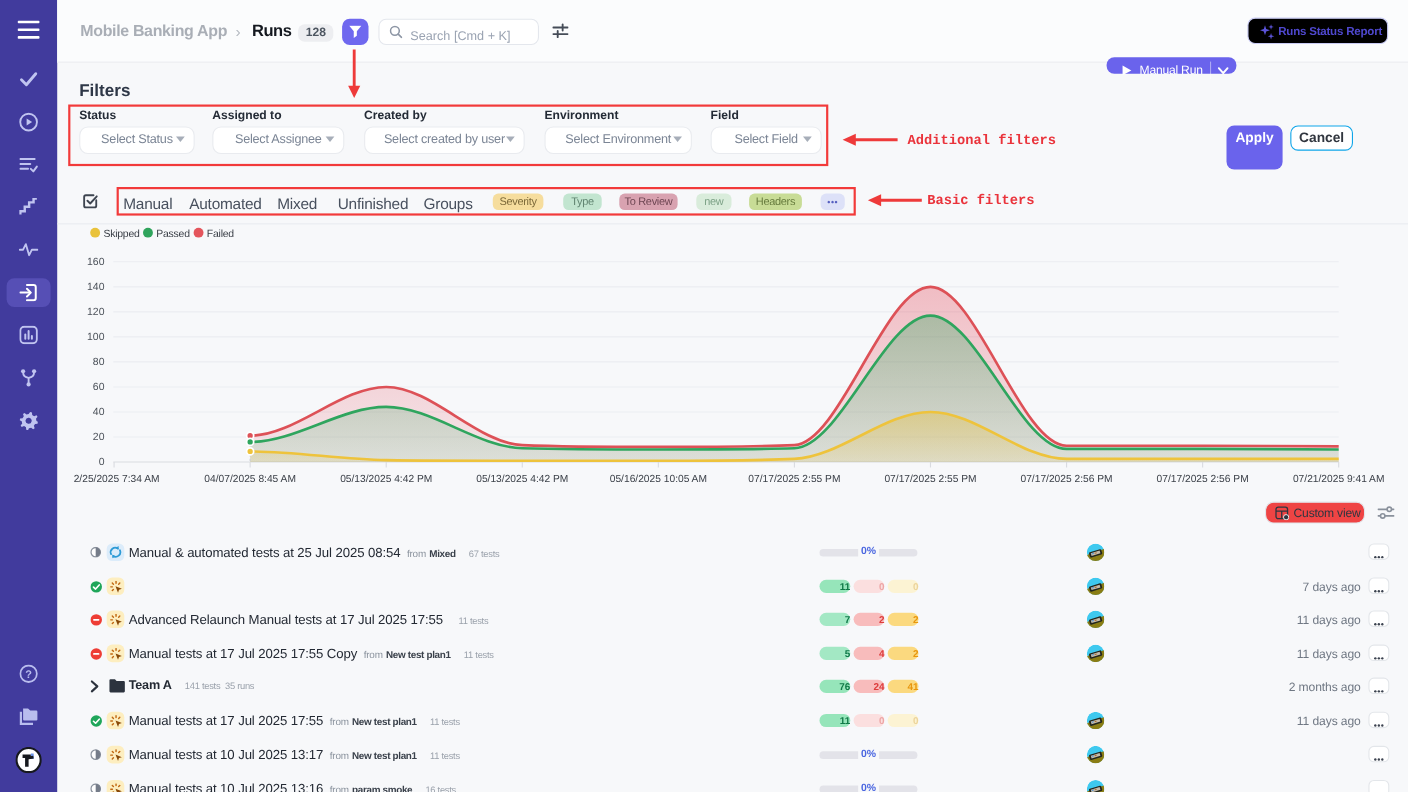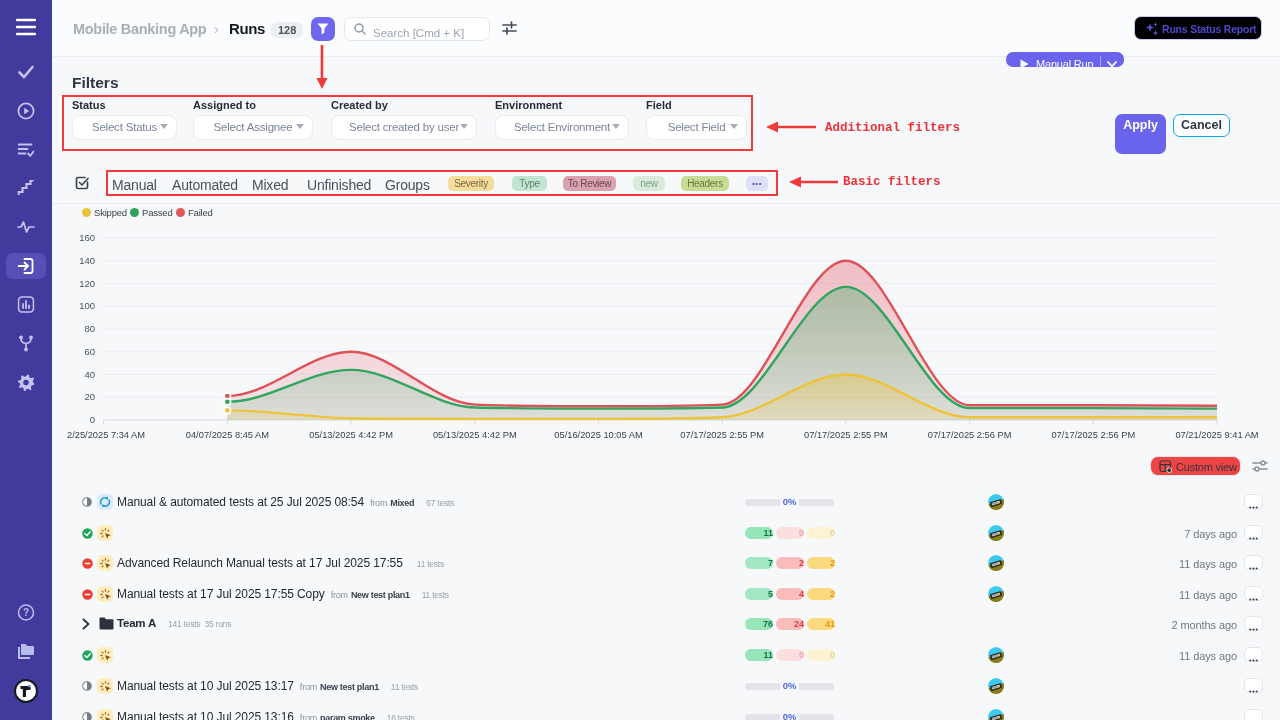--- a/index.html
+++ b/index.html
@@ -534,20 +534,21 @@
         <g stroke="#c06812" stroke-width="1.3" stroke-linecap="round">
           <line x1="5.5" y1="0.7" x2="5.5" y2="2.2"></line>
           <line x1="2.1" y1="2.1" x2="3.1" y2="3.1"></line>
           <line x1="0.7" y1="5.5" x2="2.2" y2="5.5"></line>
           <line x1="2.1" y1="8.9" x2="3.1" y2="7.9"></line>
           <line x1="8.9" y1="2.1" x2="7.9" y2="3.1"></line>
         </g>
         <path d="M5,5 L10.8,7.3 L8.2,8.2 L7.3,10.8 Z" fill="#8a4a08"></path>
       </svg>
     </div>
+  <div class="r-title">Manual tests at 17 Jul 2025 17:55<span class="r-from">from</span><span class="r-plan">New test plan1</span><span class="r-tests">11 tests</span></div>
   <div class="badges"><span class="bdg" style="background:#96e5ba;color:#107a47">11</span><span class="bdg" style="background:#fbdfdf;color:#eda5a5">0</span><span class="bdg" style="background:#fcf3d3;color:#ecd49b">0</span></div>
   <div class="avatar"><svg width="16" height="16" viewBox="0 0 16 16">
         <circle cx="8" cy="8" r="8" fill="#3ec9ef"></circle>
         <path d="M0,10.5 L16,4.8 L16,16 L0,16 Z" fill="#8a7d14"></path>
         <g transform="rotate(-17 8 9)">
           <rect x="2.2" y="6.6" width="11.6" height="5" rx="1" fill="#23261e"></rect>
           <rect x="3.8" y="7.7" width="8.4" height="2.6" fill="#c3bbab"></rect>
           <rect x="4.6" y="8.1" width="1.8" height="0.9" fill="#4a90d8"></rect>
           <rect x="7.2" y="8.4" width="1.8" height="0.9" fill="#b06a28"></rect>
         </g>

